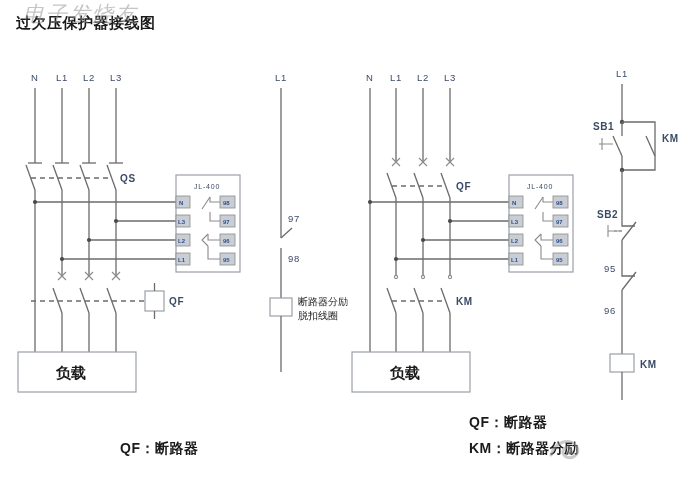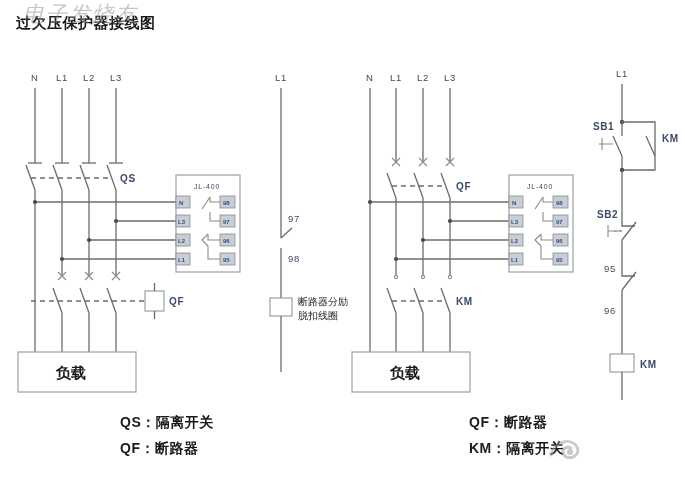--- a/index.html
+++ b/index.html
@@ -329,25 +329,24 @@
       <line class="w" x1="618" y1="290" x2="632" y2="272"></line>
       <text class="lbl" x="600" y="314">96</text>
       <line class="w" x1="618" y1="290" x2="618" y2="354"></line>
 
       <rect class="boxln" x="606" y="354" width="24" height="18"></rect>
       <text class="lbl-b" x="636" y="368">KM</text>
       <line class="w" x1="618" y1="372" x2="618" y2="400"></line>
     </g>
   </svg>
 
-  <div class="legend-text" style="left:116px; top:414px;">QS：隔离开关</div>
   <div class="legend-text" style="left:116px; top:440px;">QF：断路器</div>
 
   <div class="legend-text" style="left:465px; top:414px;">QF：断路器</div>
-  <div class="legend-text" style="left:465px; top:440px;">KM：隔离开关</div>
+  <div class="legend-text" style="left:465px; top:440px;">KM：断路器分励</div>
 
   <div class="watermark">
     <svg class="wm-swirl" style="left:541px; top:429px;" viewBox="0 0 46 40">
       <path d="M6 26 C10 12, 26 8, 32 18 C36 25, 26 32, 20 27 C15 23, 20 16, 26 19" fill="none" stroke="rgba(150,150,150,0.5)" stroke-width="3" stroke-linecap="round"></path>
       <circle cx="25" cy="23" r="3" fill="rgba(150,150,150,0.5)"></circle>
     </svg>
     <div class="wm-script" style="left:558px; top:427px;">电子发烧友</div>
   </div>
 
 </div>

